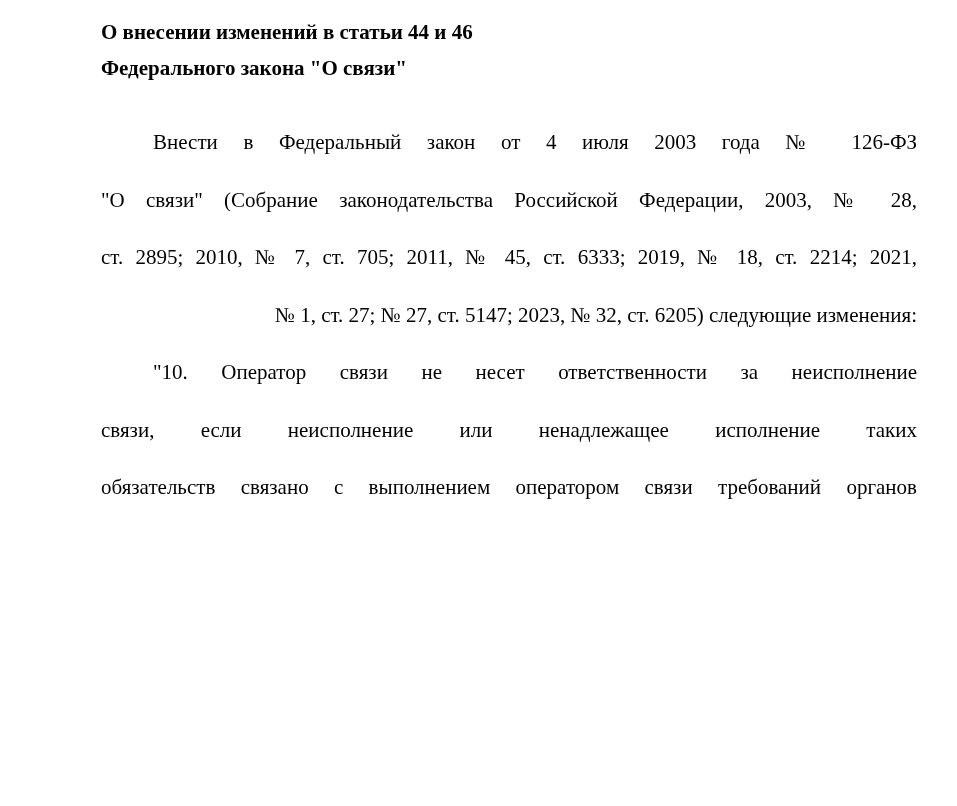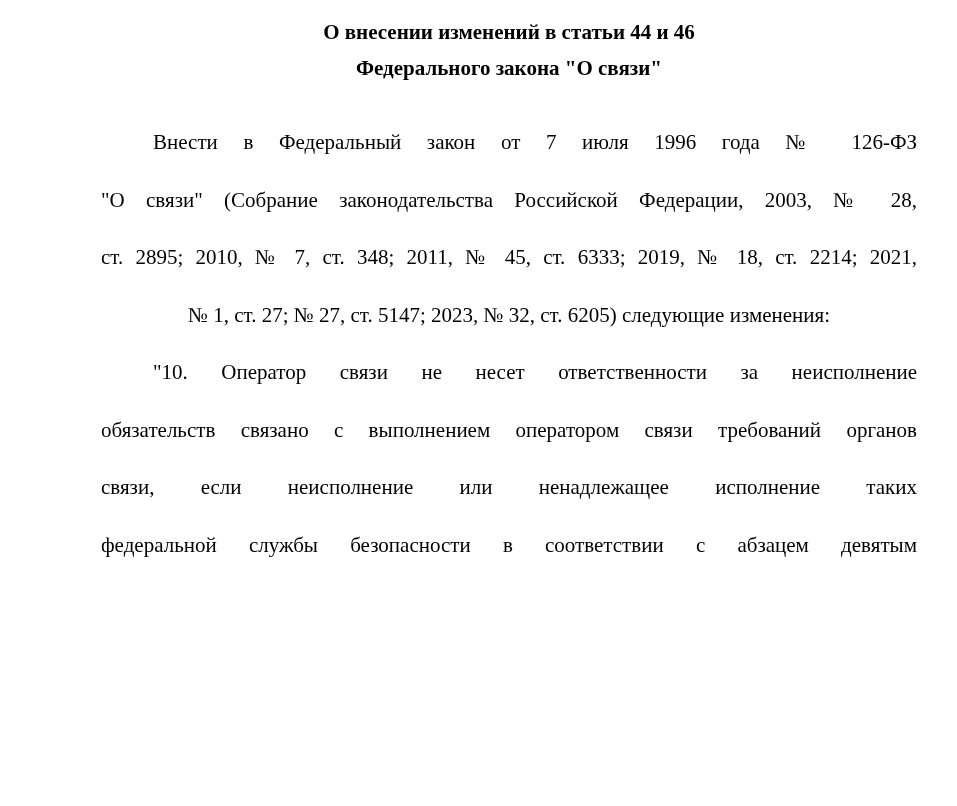--- a/index.html
+++ b/index.html
@@ -10,33 +10,32 @@
   body {
     width: 957px;
     height: 806px;
     color: #000000;
     font-family: "Liberation Serif", serif;
     overflow: hidden;
   }
   .doc-title {
     margin: 14px 0 0 101px;
     width: 816px;
-    text-align: center;
     font-weight: bold;
     font-size: 21px;
     line-height: 36px;
   }
   .doc-body {
     margin: 28px 0 0 101px;
     width: 816px;
     font-size: 21px;
     line-height: 57.5px;
   }
   .ln {
-    text-align: center;
+    text-align: right;
     white-space: normal;
   }
   .ln.just {
     text-align: justify;
     text-align-last: justify;
     text-justify: inter-word;
   }
   .ln.indent {
     text-indent: 52px;
   }
@@ -46,25 +45,24 @@
 
 <div class="page">
 
   <div class="doc-title">
     <div>О внесении изменений в статьи 44 и 46</div>
     <div>Федерального закона "О связи"</div>
   </div>
 
   <div class="doc-body">
 
-    <div class="ln indent just">Внести в Федеральный закон от 7 июля 1996 года № 126-ФЗ</div>
+    <div class="ln indent just">Внести в Федеральный закон от 4 июля 2003 года № 126-ФЗ</div>
     <div class="ln just">"О связи" (Собрание законодательства Российской Федерации, 2003, № 28,</div>
-    <div class="ln just">ст. 2895; 2010, № 7, ст. 348; 2011, № 45, ст. 6333; 2019, № 18, ст. 2214; 2021,</div>
+    <div class="ln just">ст. 2895; 2010, № 7, ст. 705; 2011, № 45, ст. 6333; 2019, № 18, ст. 2214; 2021,</div>
     <div class="ln">№ 1, ст. 27; № 27, ст. 5147; 2023, № 32, ст. 6205) следующие изменения:</div>
 
 
     <div class="ln indent just">"10. Оператор связи не несет ответственности за неисполнение</div>
+    <div class="ln just">связи, если неисполнение или ненадлежащее исполнение таких</div>
     <div class="ln just">обязательств связано с выполнением оператором связи требований органов</div>
-    <div class="ln just">связи, если неисполнение или ненадлежащее исполнение таких</div>
-    <div class="ln just">федеральной службы безопасности в соответствии с абзацем девятым</div>
   </div>
 
 </div>
 
 </body></html>

